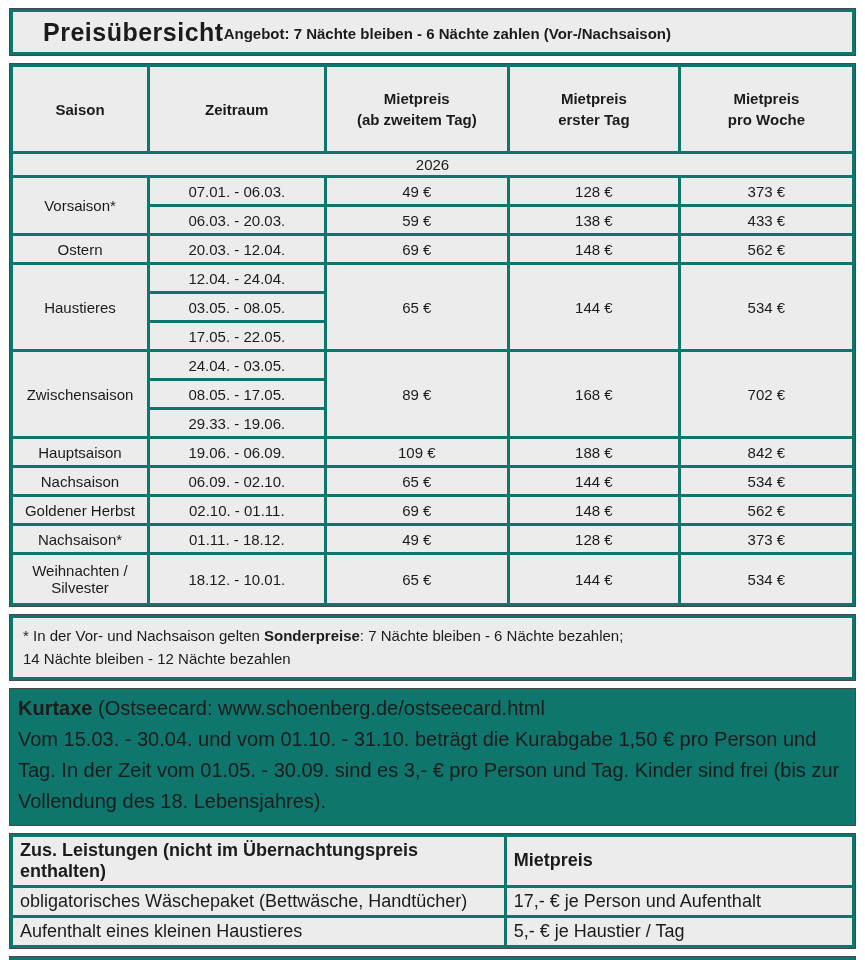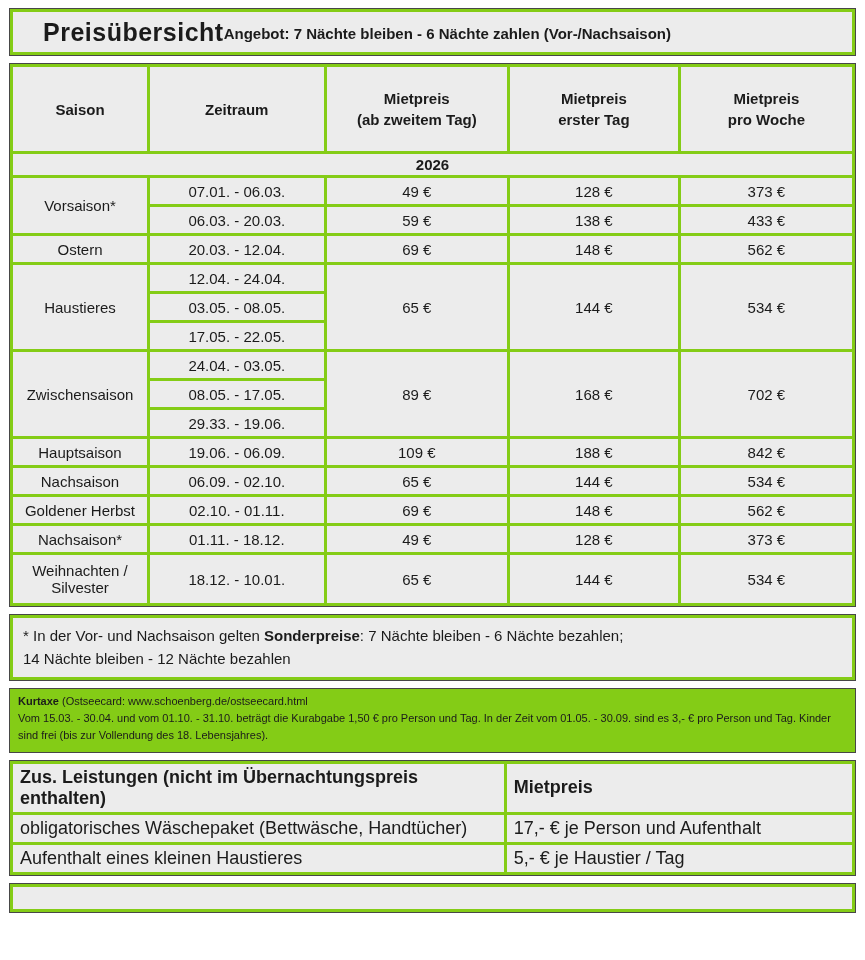--- a/index.html
+++ b/index.html
@@ -8,44 +8,44 @@
     --text:#1b1b1b;
   }
   *{box-sizing:border-box;}
   html,body{margin:0;padding:0;}
   body{
     width:865px;height:960px;overflow:hidden;background:#ffffff;
     font-family:"Liberation Sans","DejaVu Sans",sans-serif;
     color:var(--text);
   }
   .page{padding:8px 9px 0 9px;}
-  .box{border:1px solid var(--border);margin-bottom:7px;background:#84cc16;}
+  .box{border:1px solid var(--border);margin-bottom:7px;background:#0f766e;}
   .gray-inner{background:var(--cell-bg);margin:3px;}
 
   
   .title-inner{display:flex;align-items:center;height:40px;padding:0 8px;}
   .title{font-size:25px;font-weight:bold;margin-left:22px;letter-spacing:0.5px;white-space:nowrap;}
   .offer{flex:1;text-align:left;font-weight:bold;font-size:15px;padding-top:3px;}
 
   
   table{width:100%;border-collapse:separate;border-spacing:3px;}
   table.main th, table.main td{
     background:var(--cell-bg);text-align:center;vertical-align:middle;
     font-size:15px;padding:2px 4px;
   }
   table.main th{font-weight:bold;height:84px;white-space:pre-line;line-height:1.4;}
   table.main td{height:26px;}
-  table.main tr.year-row td{font-weight:bold;height:19px;}
+  table.main tr.year-row td{font-weight:normal;height:19px;}
   table.main tbody tr:last-child td{height:48px;}
 
   
   .footnote-inner{text-align:left;font-size:15px;line-height:1.55;padding:6px 10px;}
 
   
-  .kurtaxe{padding:4px 8px 8px 8px;font-size:11px;line-height:1.55;}
+  .kurtaxe{padding:4px 8px 8px 8px;font-size:20px;line-height:1.55;}
   .kurtaxe-line1{white-space:nowrap;}
 
   
   table.services td{
     background:var(--cell-bg);text-align:left;vertical-align:middle;
     font-size:18px;padding:3px 7px;height:23px;
   }
   table.services tr.svc-head td{font-weight:bold;}
 
   

